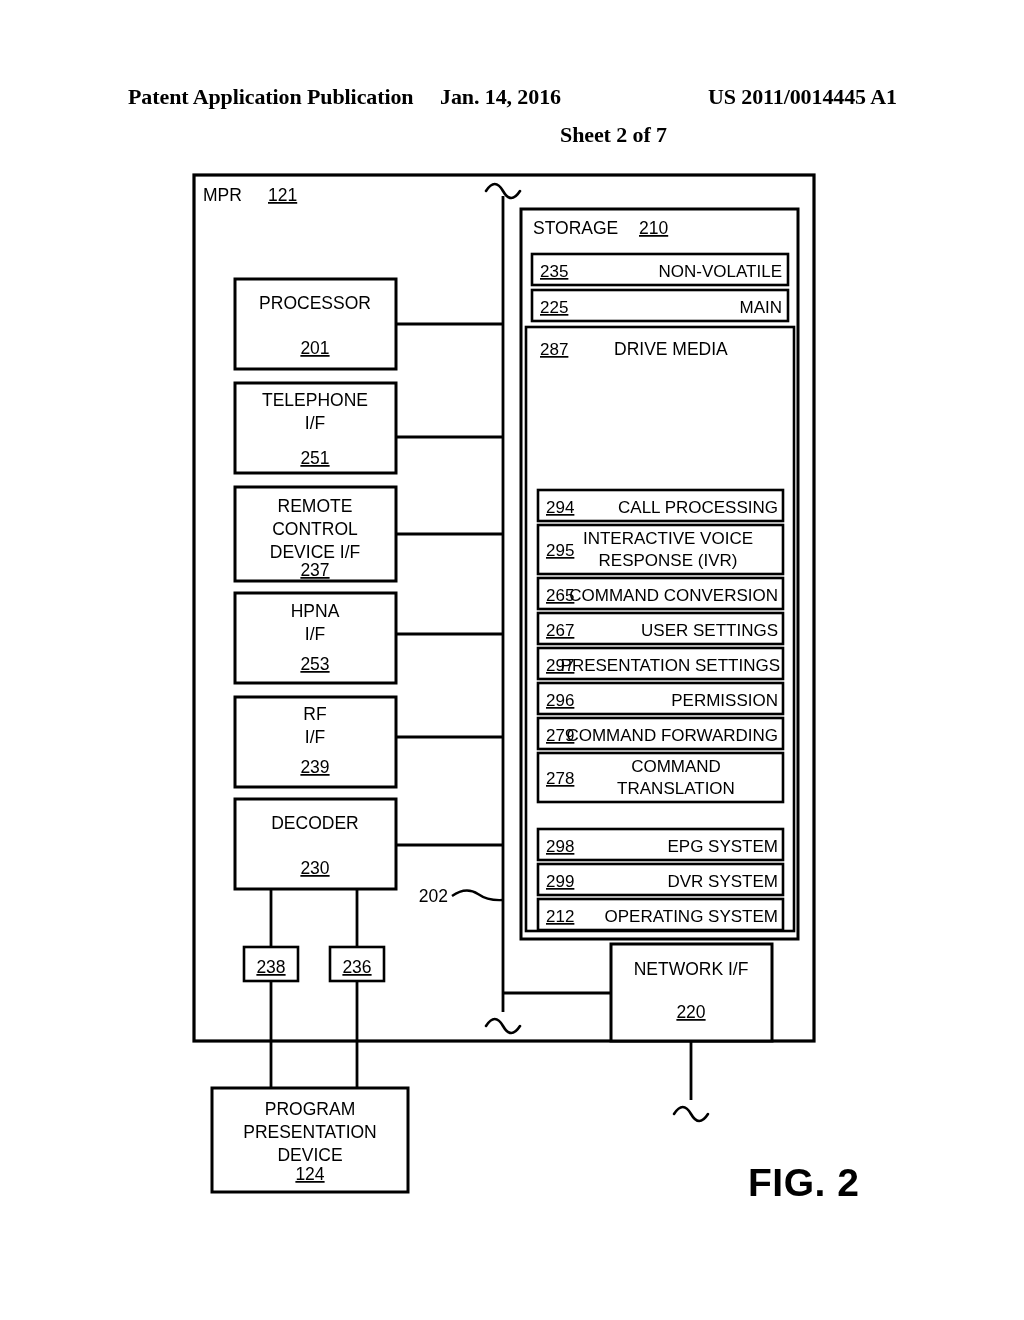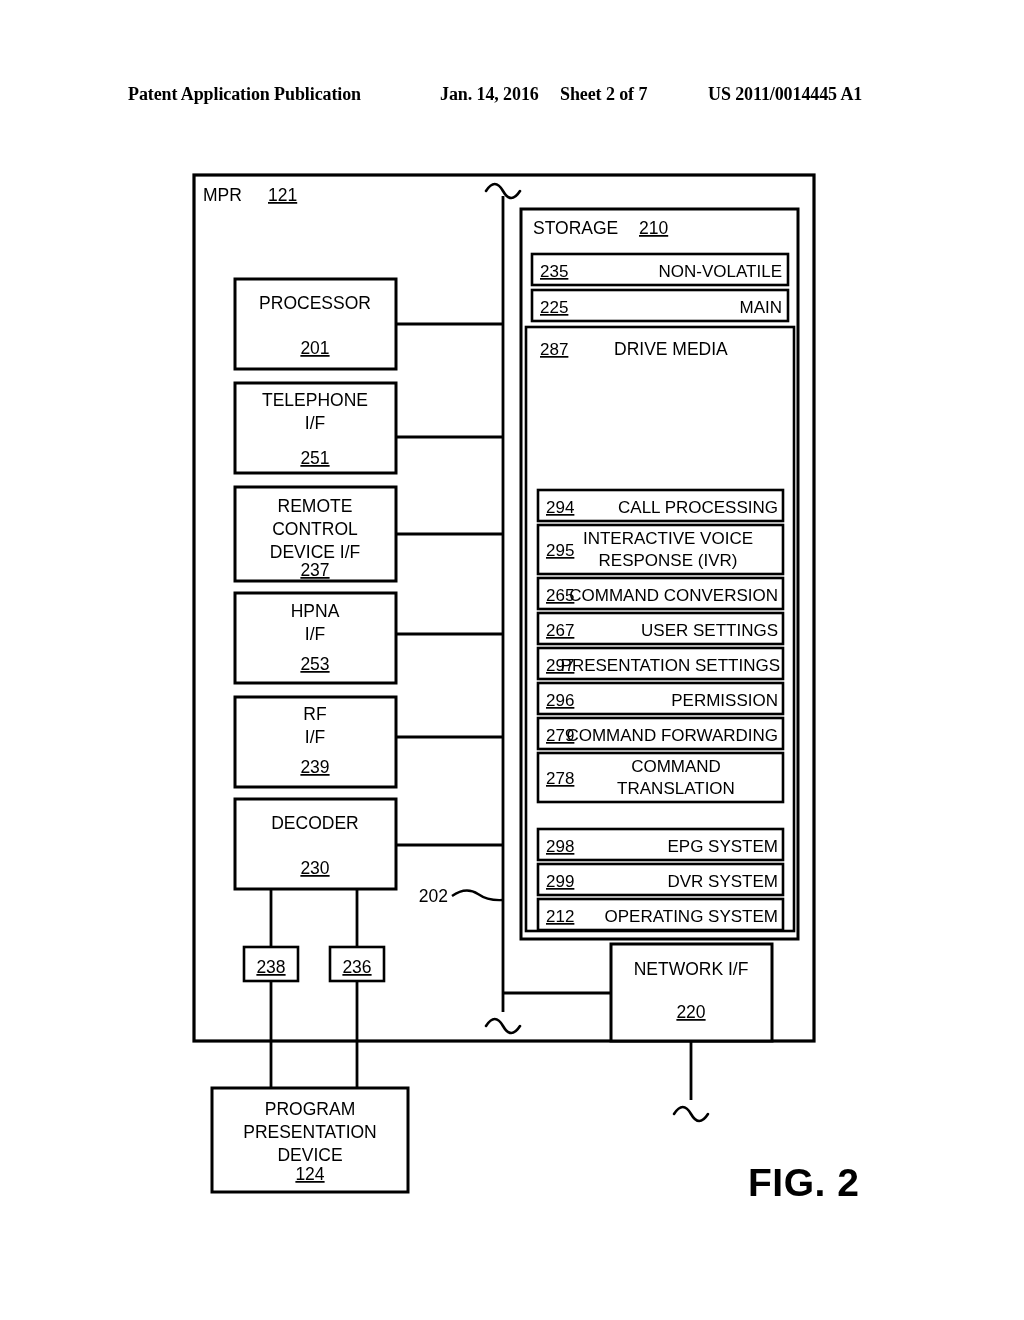--- a/index.html
+++ b/index.html
@@ -23,28 +23,28 @@
   }
   
   .header {
     position: absolute;
     top: 84px;
     left: 0;
     width: 1024px;
     height: 26px;
     font-family: "Liberation Serif", serif;
     font-weight: bold;
-    font-size: 18px;
+    font-size: 22px;
     letter-spacing: -0.1px;
     white-space: nowrap;
   }
   .header span { position: absolute; top: 0; }
   .hdr-pub   { left: 128px; }
   .hdr-date  { left: 440px; }
-  .hdr-sheet { left: 560px; }
+  .hdr-sheet { left: 560px; margin-top: 38px; }
   .hdr-num   { left: 708px; }
 
   
   #figure {
     position: absolute;
     top: 0;
     left: 0;
     width: 1024px;
     height: 1320px;
   }

